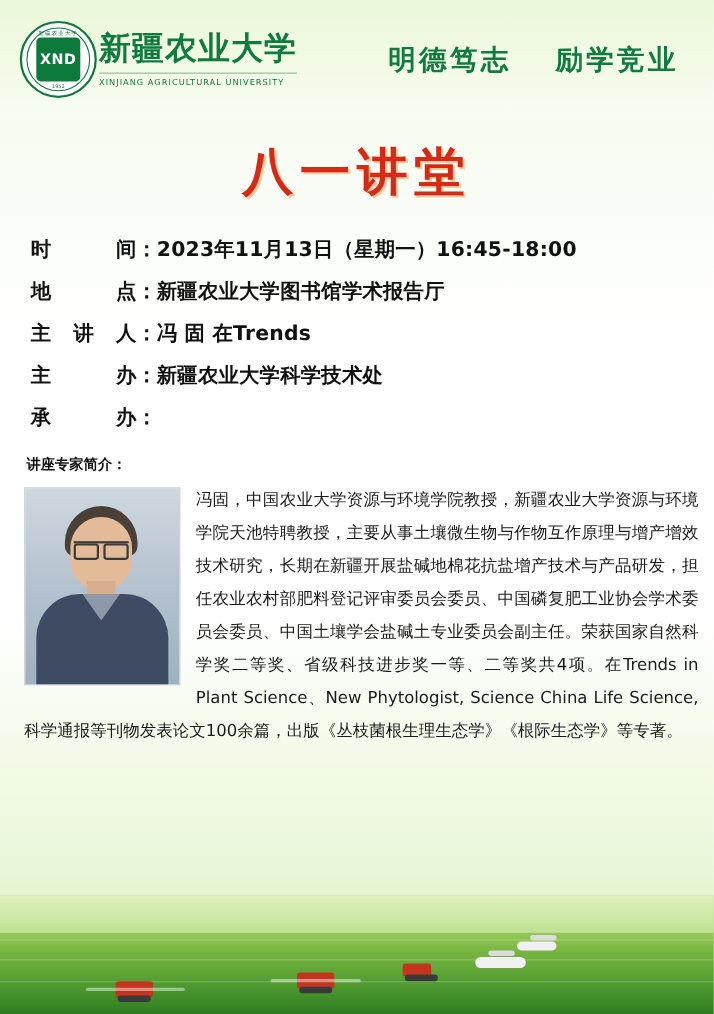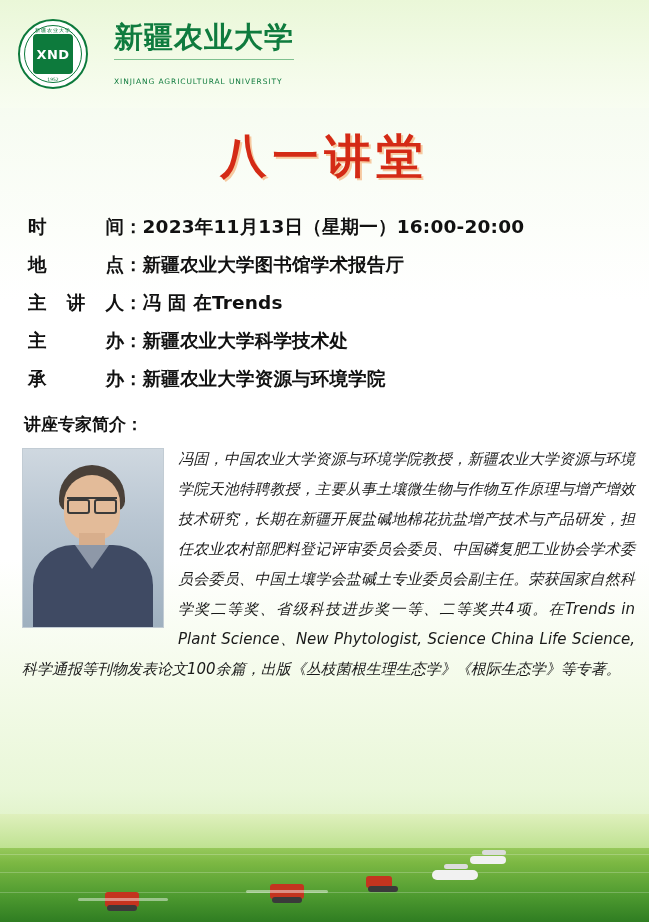--- a/index.html
+++ b/index.html
@@ -34,21 +34,21 @@
     height: 108px;
     background: linear-gradient(to bottom, #eaf7d8 0%, #f3fbe8 60%, #f8fdf1 100%);
     display: flex;
     align-items: center;
     padding: 0 18px;
     box-sizing: border-box;
   }
   .logo-block {
     display: flex;
     align-items: center;
-    gap: 26px;
+    gap: 2px;
   }
   .seal {
     width: 66px;
     height: 66px;
     border-radius: 50%;
     border: 2px solid #0d7a3c;
     background: #ffffff;
     position: relative;
     flex: none;
   }
@@ -103,21 +103,21 @@
     color: #0f7b3e;
     letter-spacing: 1px;
     line-height: 1.1;
   }
   .univ-en {
     font-size: 7.5px;
     color: #0f7b3e;
     letter-spacing: 0.9px;
     margin-top: 6px;
     border-top: 1px solid #7fc08f;
-    padding-top: 17px;
+    padding-top: 3px;
   }
   .motto {
     margin-left: auto;
     display: flex;
     gap: 40px;
     padding-right: 14px;
     font-family: "DejaVu Serif", "Liberation Serif", serif;
     font-size: 25px;
     font-weight: bold;
     color: #0f7b3e;
@@ -170,31 +170,30 @@
     font-weight: bold;
   }
   .info-value {
     font-weight: bold;
     letter-spacing: 0.2px;
   }
 
   
   .bio-head {
     margin: 22px 0 8px 24px;
-    font-size: 17px;
+    font-size: 13px;
     font-weight: bold;
     color: #111111;
   }
   .bio-area {
     margin: 0 14px 0 22px;
     font-size: 15px;
     line-height: 30px;
     color: #1a1a1a;
     text-align: justify;
-    font-style: italic;
   }
   .portrait {
     float: left;
     width: 140px;
     height: 178px;
     margin: 4px 14px 4px 0;
     background: linear-gradient(to bottom, #cfd8e0 0%, #b9c6d2 40%, #9fb0bf 100%);
     position: relative;
     overflow: hidden;
     border: 1px solid #c2ccd4;
@@ -337,33 +336,37 @@
       <div class="seal">
         <div class="seal-top-text">新疆农业大学</div>
         <div class="seal-inner">XND</div>
         <div class="seal-bot-text">1952</div>
       </div>
       <div class="univ-names">
         <div class="univ-cn">新疆农业大学</div>
         <div class="univ-en">XINJIANG AGRICULTURAL UNIVERSITY</div>
       </div>
     </div>
+    <div class="motto">
+      <div>明德笃志</div>
+      <div>励学竞业</div>
+    </div>
   </div>
 
   <div class="main-title">八一讲堂</div>
 
 
   <div class="info">
     <div class="info-row">
       <div class="info-label">
           <span>时</span>
           <span>间</span>
         </div>
       <div class="info-colon">：</div>
-      <div class="info-value">2023年11月13日（星期一）16:00-20:00</div>
+      <div class="info-value">2023年11月13日（星期一）16:45-18:00</div>
     </div>
     <div class="info-row">
       <div class="info-label">
           <span>地</span>
           <span>点</span>
         </div>
       <div class="info-colon">：</div>
       <div class="info-value">新疆农业大学图书馆学术报告厅</div>
     </div>
     <div class="info-row">
@@ -382,21 +385,20 @@
         </div>
       <div class="info-colon">：</div>
       <div class="info-value">新疆农业大学科学技术处</div>
     </div>
     <div class="info-row">
       <div class="info-label">
           <span>承</span>
           <span>办</span>
         </div>
       <div class="info-colon">：</div>
-      <div class="info-value">新疆农业大学资源与环境学院</div>
     </div>
   </div>
 
   <div class="bio-head">讲座专家简介：</div>
   <div class="bio-area">
     <div class="portrait">
       <div class="hair"></div>
       <div class="face"></div>
       <div class="glasses"></div>
       <div class="neck"></div>

